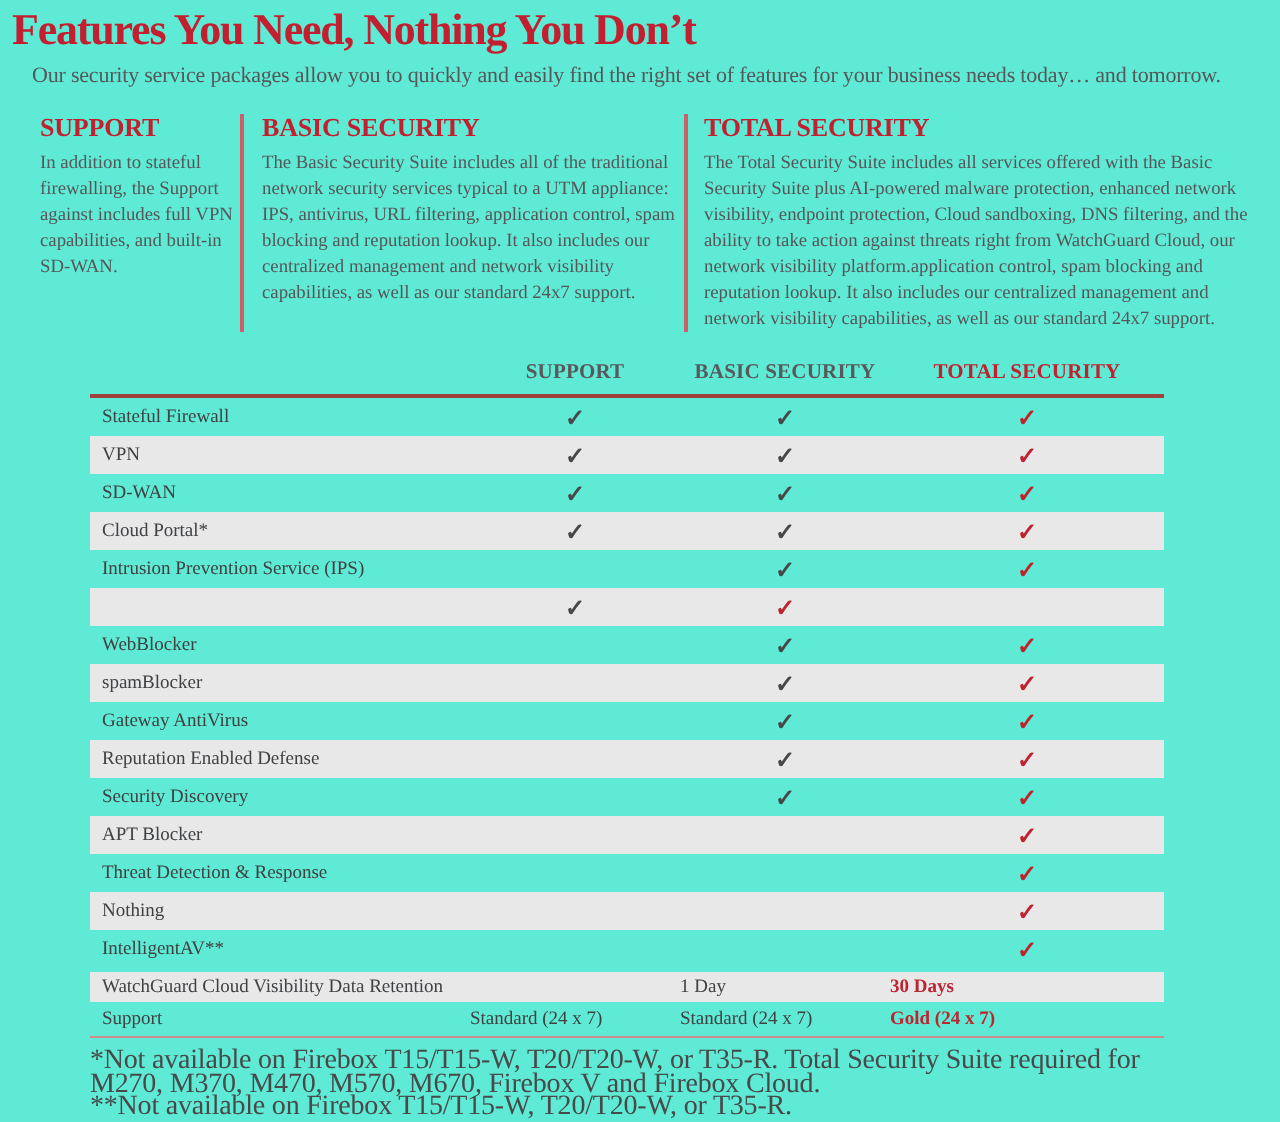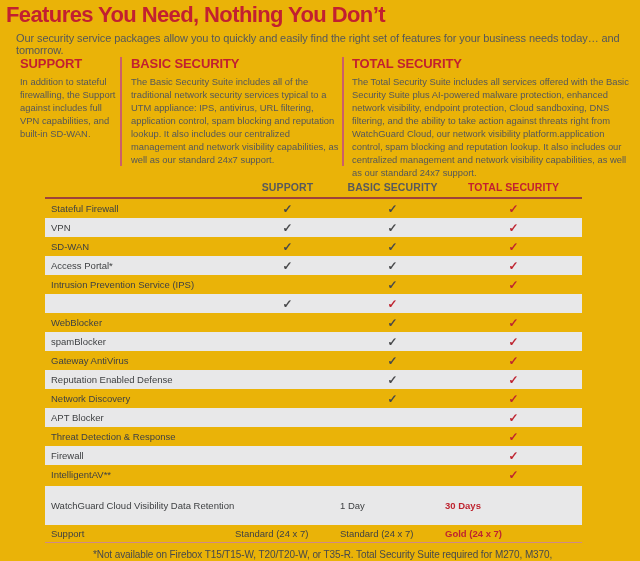--- a/index.html
+++ b/index.html
@@ -8,22 +8,22 @@
     --check-dark:#47484a;
     --dark-rule:#9e423b;
     --light-rule:#ce8b87;
     --row-gray:#e8e8e9;
     --text-dark:#3f4143;
     --gray-text:#55575a;
     --pink-line:#cc5f68;
   }
   html,body{margin:0;padding:0;background:#fff;}
   .page{
-    position:relative;width:640px;height:561px;background:#eab308;
-    font-family:Liberation Sans, sans-serif;overflow:hidden;
+    position:relative;width:640px;height:561px;background:#5eead4;
+    font-family:Liberation Serif, serif;overflow:hidden;
   }
   .title{
     position:absolute;left:6px;top:2px;font-size:22px;font-weight:bold;
     letter-spacing:-0.6px;color:var(--red);
   }
   .subtitle{
     position:absolute;left:16px;top:32px;font-size:11px;color:var(--gray-text);
     letter-spacing:-0.1px;
   }
   .pkg{position:absolute;top:56px;}
@@ -42,25 +42,25 @@
   .thead .col.red{color:var(--red);}
   .hrule{height:2px;background:var(--dark-rule);}
   .trow{display:grid;grid-template-columns:190px 105px 105px 137px;height:19px;align-items:center;}
   .trow.alt{background:var(--row-gray);}
   .cell{overflow:hidden;white-space:nowrap;}
   .cell.label{padding-left:6px;font-size:9.5px;color:var(--text-dark);}
   .cell.mark{text-align:center;font-size:12px;font-weight:bold;color:var(--check-dark);line-height:1;}
   .cell.mark.red{color:var(--check-red);}
   .cell.val{font-size:9.5px;color:var(--text-dark);}
   .cell.val.red{color:var(--check-red);font-weight:bold;}
-  .trow.tall{height:39px;margin-top:2px;}
+  .trow.tall{height:15px;margin-top:2px;}
   .trow.last{height:17px;}
   .brule{height:1px;background:var(--light-rule);}
   .footnotes{margin-top:6px;}
-  .footnote{font-size:10px;line-height:11.5px;color:#47494b;letter-spacing:-0.1px;margin-left:48px;}
+  .footnote{font-size:14px;line-height:11.5px;color:#47494b;letter-spacing:-0.1px;}
 </style>
 </head>
 <body>
 
 <div class="page">
 
   <div class="title">Features You Need, Nothing You Don’t</div>
   <div class="subtitle">Our security service packages allow you to quickly and easily find the right set of features for your business needs today… and tomorrow.</div>
 
   <div class="pkg support">
@@ -104,21 +104,21 @@
           <div class="cell mark">✓</div>
           <div class="cell mark red">✓</div>
         </div>
         <div class="trow">
           <div class="cell label">SD-WAN</div>
           <div class="cell mark">✓</div>
           <div class="cell mark">✓</div>
           <div class="cell mark red">✓</div>
         </div>
         <div class="trow alt">
-          <div class="cell label">Access Portal*</div>
+          <div class="cell label">Cloud Portal*</div>
           <div class="cell mark">✓</div>
           <div class="cell mark">✓</div>
           <div class="cell mark red">✓</div>
         </div>
         <div class="trow">
           <div class="cell label">Intrusion Prevention Service (IPS)</div>
           <div class="cell mark"></div>
           <div class="cell mark">✓</div>
           <div class="cell mark red">✓</div>
         </div>
@@ -145,39 +145,39 @@
           <div class="cell mark">✓</div>
           <div class="cell mark red">✓</div>
         </div>
         <div class="trow alt">
           <div class="cell label">Reputation Enabled Defense</div>
           <div class="cell mark"></div>
           <div class="cell mark">✓</div>
           <div class="cell mark red">✓</div>
         </div>
         <div class="trow">
-          <div class="cell label">Network Discovery</div>
+          <div class="cell label">Security Discovery</div>
           <div class="cell mark"></div>
           <div class="cell mark">✓</div>
           <div class="cell mark red">✓</div>
         </div>
         <div class="trow alt">
           <div class="cell label">APT Blocker</div>
           <div class="cell mark"></div>
           <div class="cell mark"></div>
           <div class="cell mark red">✓</div>
         </div>
         <div class="trow">
           <div class="cell label">Threat Detection &amp; Response</div>
           <div class="cell mark"></div>
           <div class="cell mark"></div>
           <div class="cell mark red">✓</div>
         </div>
         <div class="trow alt">
-          <div class="cell label">Firewall</div>
+          <div class="cell label">Nothing</div>
           <div class="cell mark"></div>
           <div class="cell mark"></div>
           <div class="cell mark red">✓</div>
         </div>
         <div class="trow">
           <div class="cell label">IntelligentAV**</div>
           <div class="cell mark"></div>
           <div class="cell mark"></div>
           <div class="cell mark red">✓</div>
         </div>

